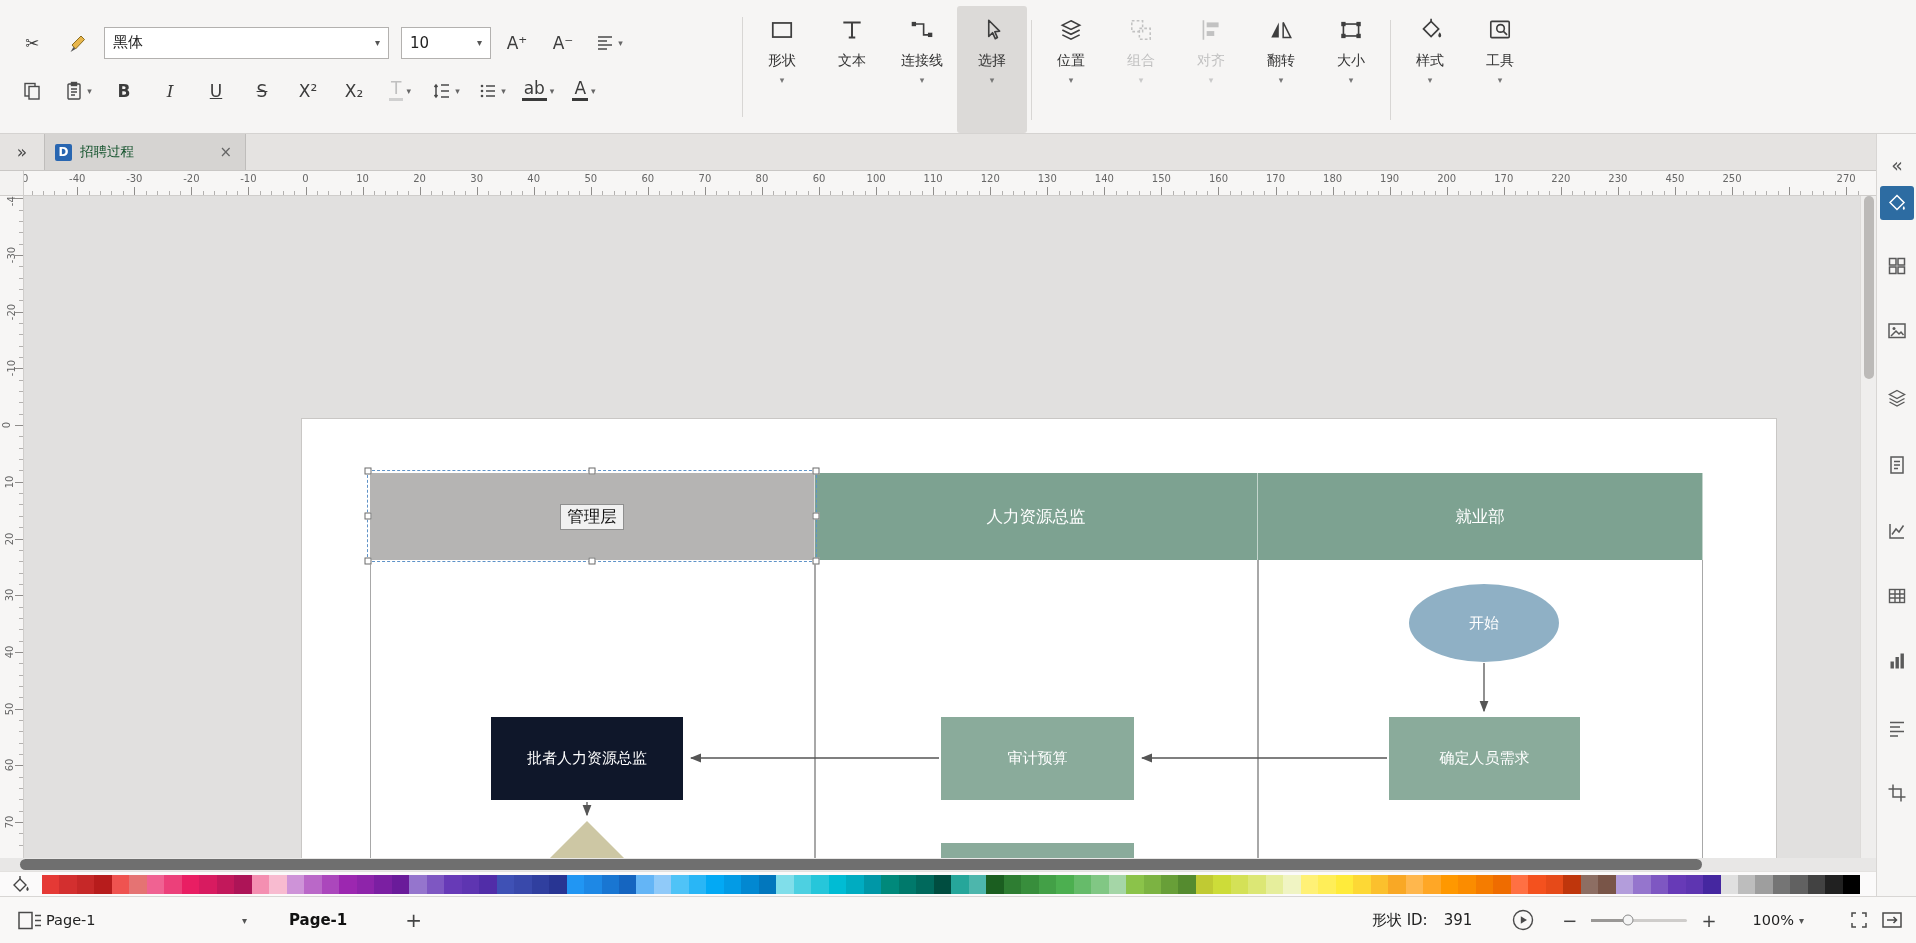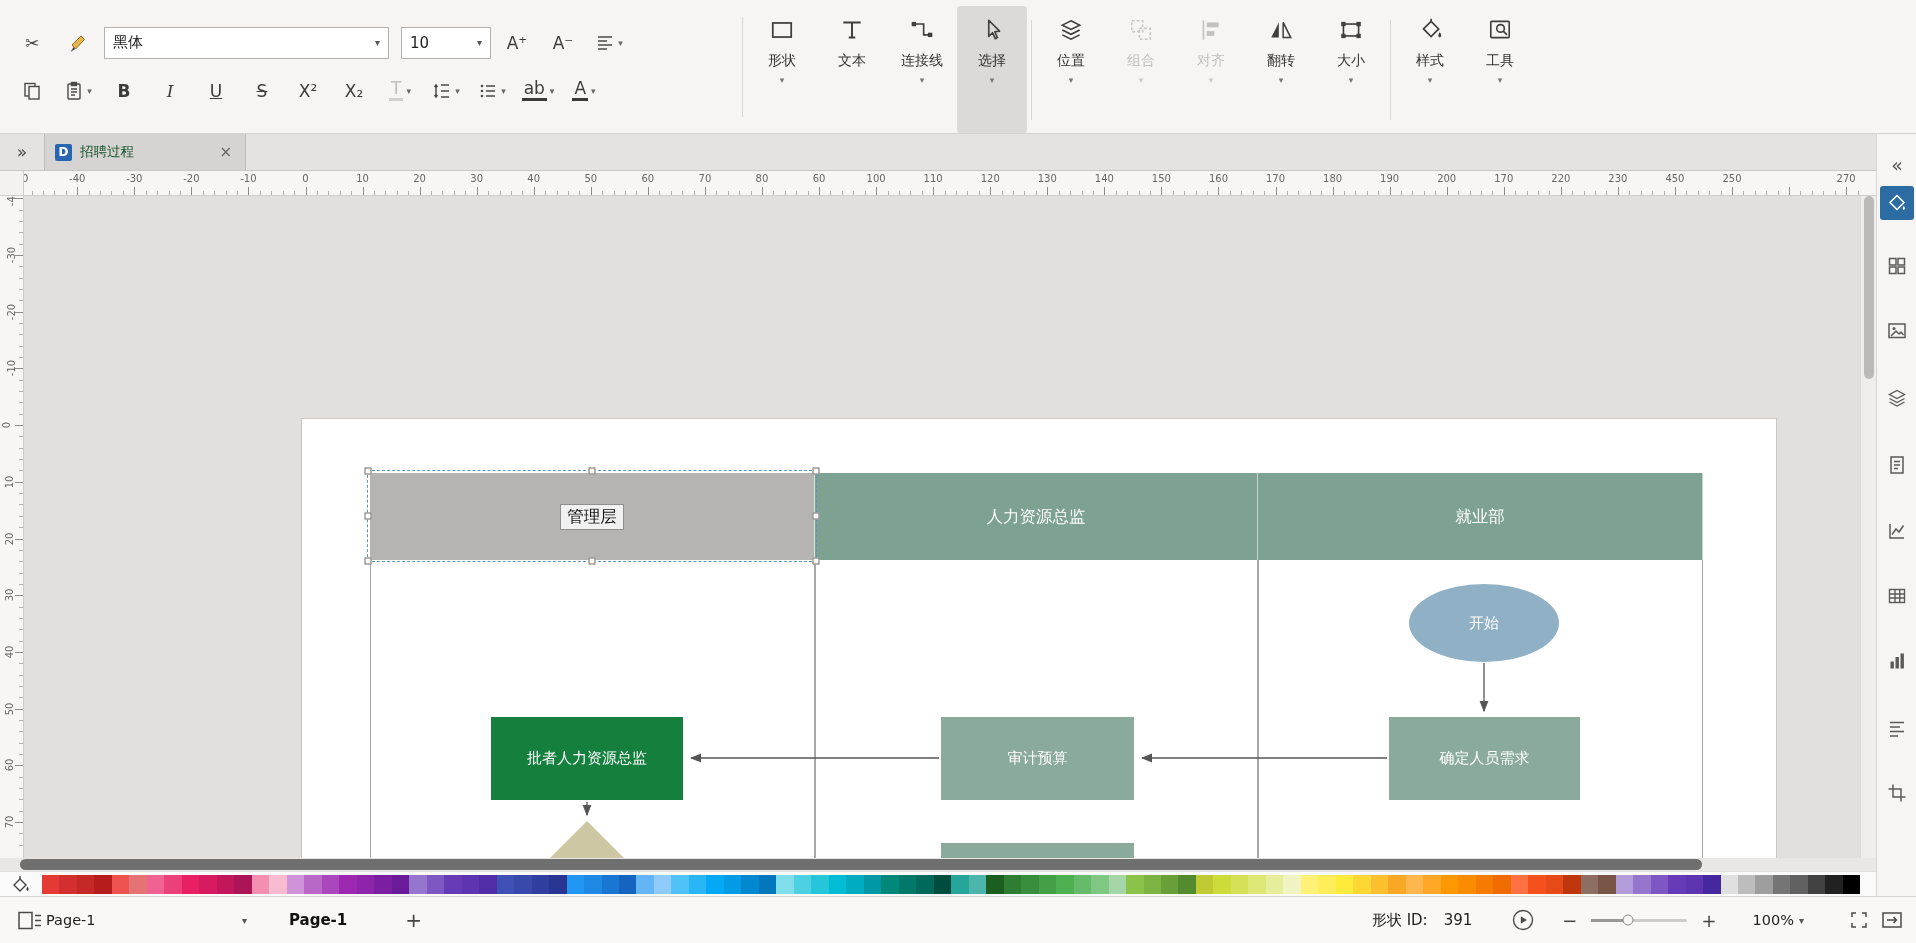--- a/index.html
+++ b/index.html
@@ -657,21 +657,21 @@
           <div id="shapes">
               <div class="shape ellipse" style="left: 1385px; top: 388px; width: 150px; height: 78px; background: rgb(143, 176, 197);">
                 <span class="shape-label">开始</span>
               </div>
               <div class="shape rect" style="left: 1365px; top: 521px; width: 191px; height: 83px; background: rgb(138, 171, 155);">
                 <span class="shape-label">确定人员需求</span>
               </div>
               <div class="shape rect" style="left: 917px; top: 521px; width: 193px; height: 83px; background: rgb(138, 171, 155);">
                 <span class="shape-label">审计预算</span>
               </div>
-              <div class="shape rect" style="left: 467px; top: 521px; width: 192px; height: 83px; background: #15803d;">
+              <div class="shape rect" style="left: 467px; top: 521px; width: 192px; height: 83px; background: #0f172a;">
                 <span class="shape-label">批者人力资源总监</span>
               </div>
               <div class="shape rect" style="left: 917px; top: 647px; width: 193px; height: 83px; background: rgb(138, 171, 155);"></div>
               <div class="shape diamond" style="left: 520px; top: 625px; width: 86px; height: 86px; background: rgb(205, 199, 164);"></div>
             </div>
 
           <div class="selection">
             <span class="handle" style="left:0;top:0"></span>
             <span class="handle" style="left:50%;top:0"></span>
             <span class="handle" style="left:100%;top:0"></span>

